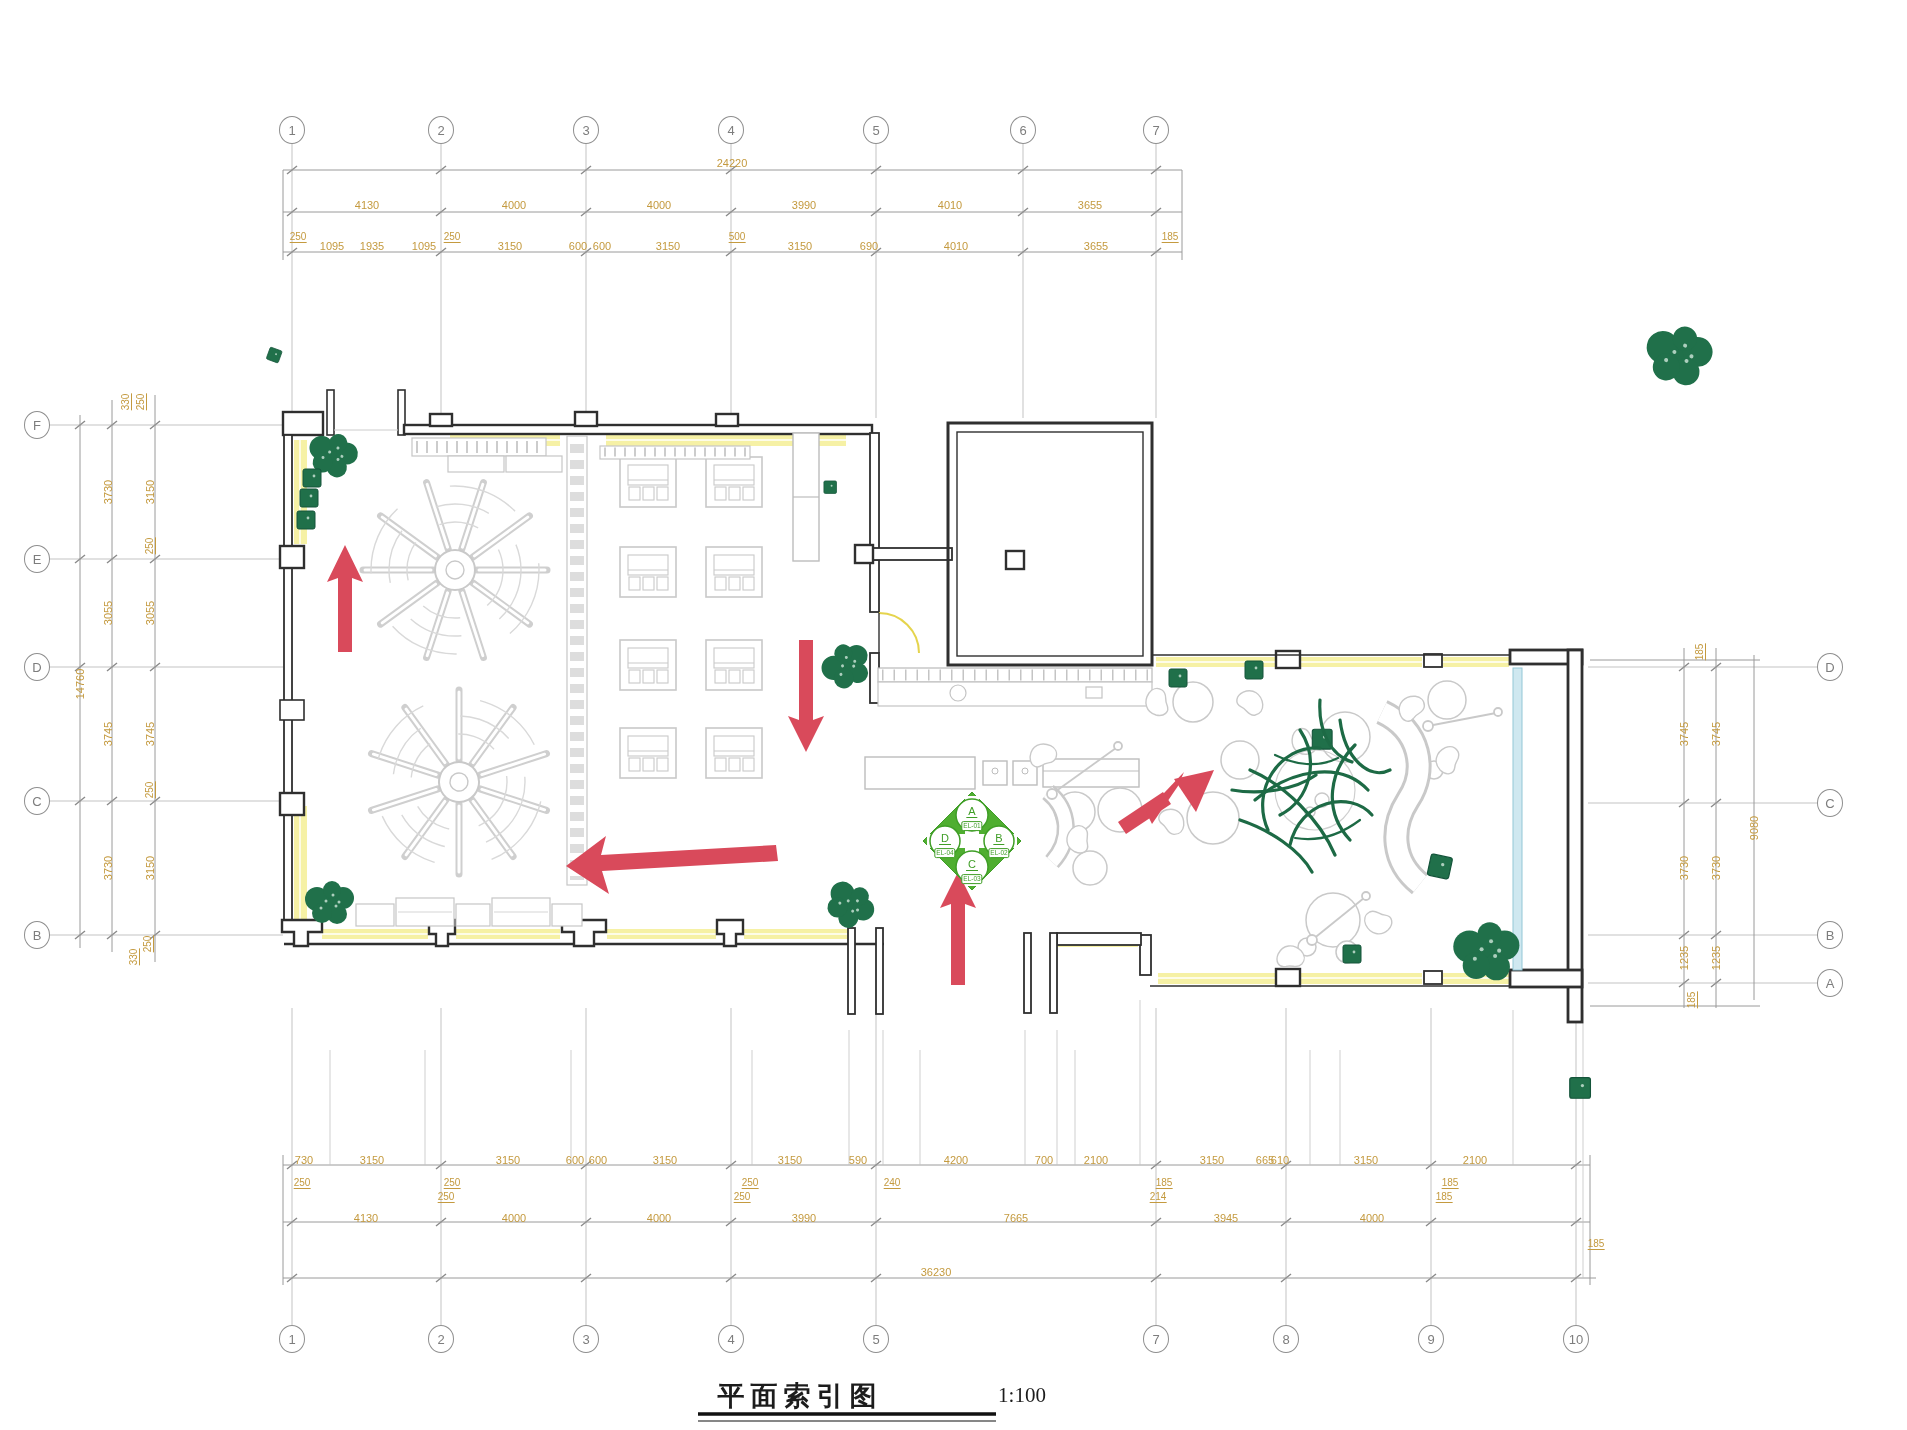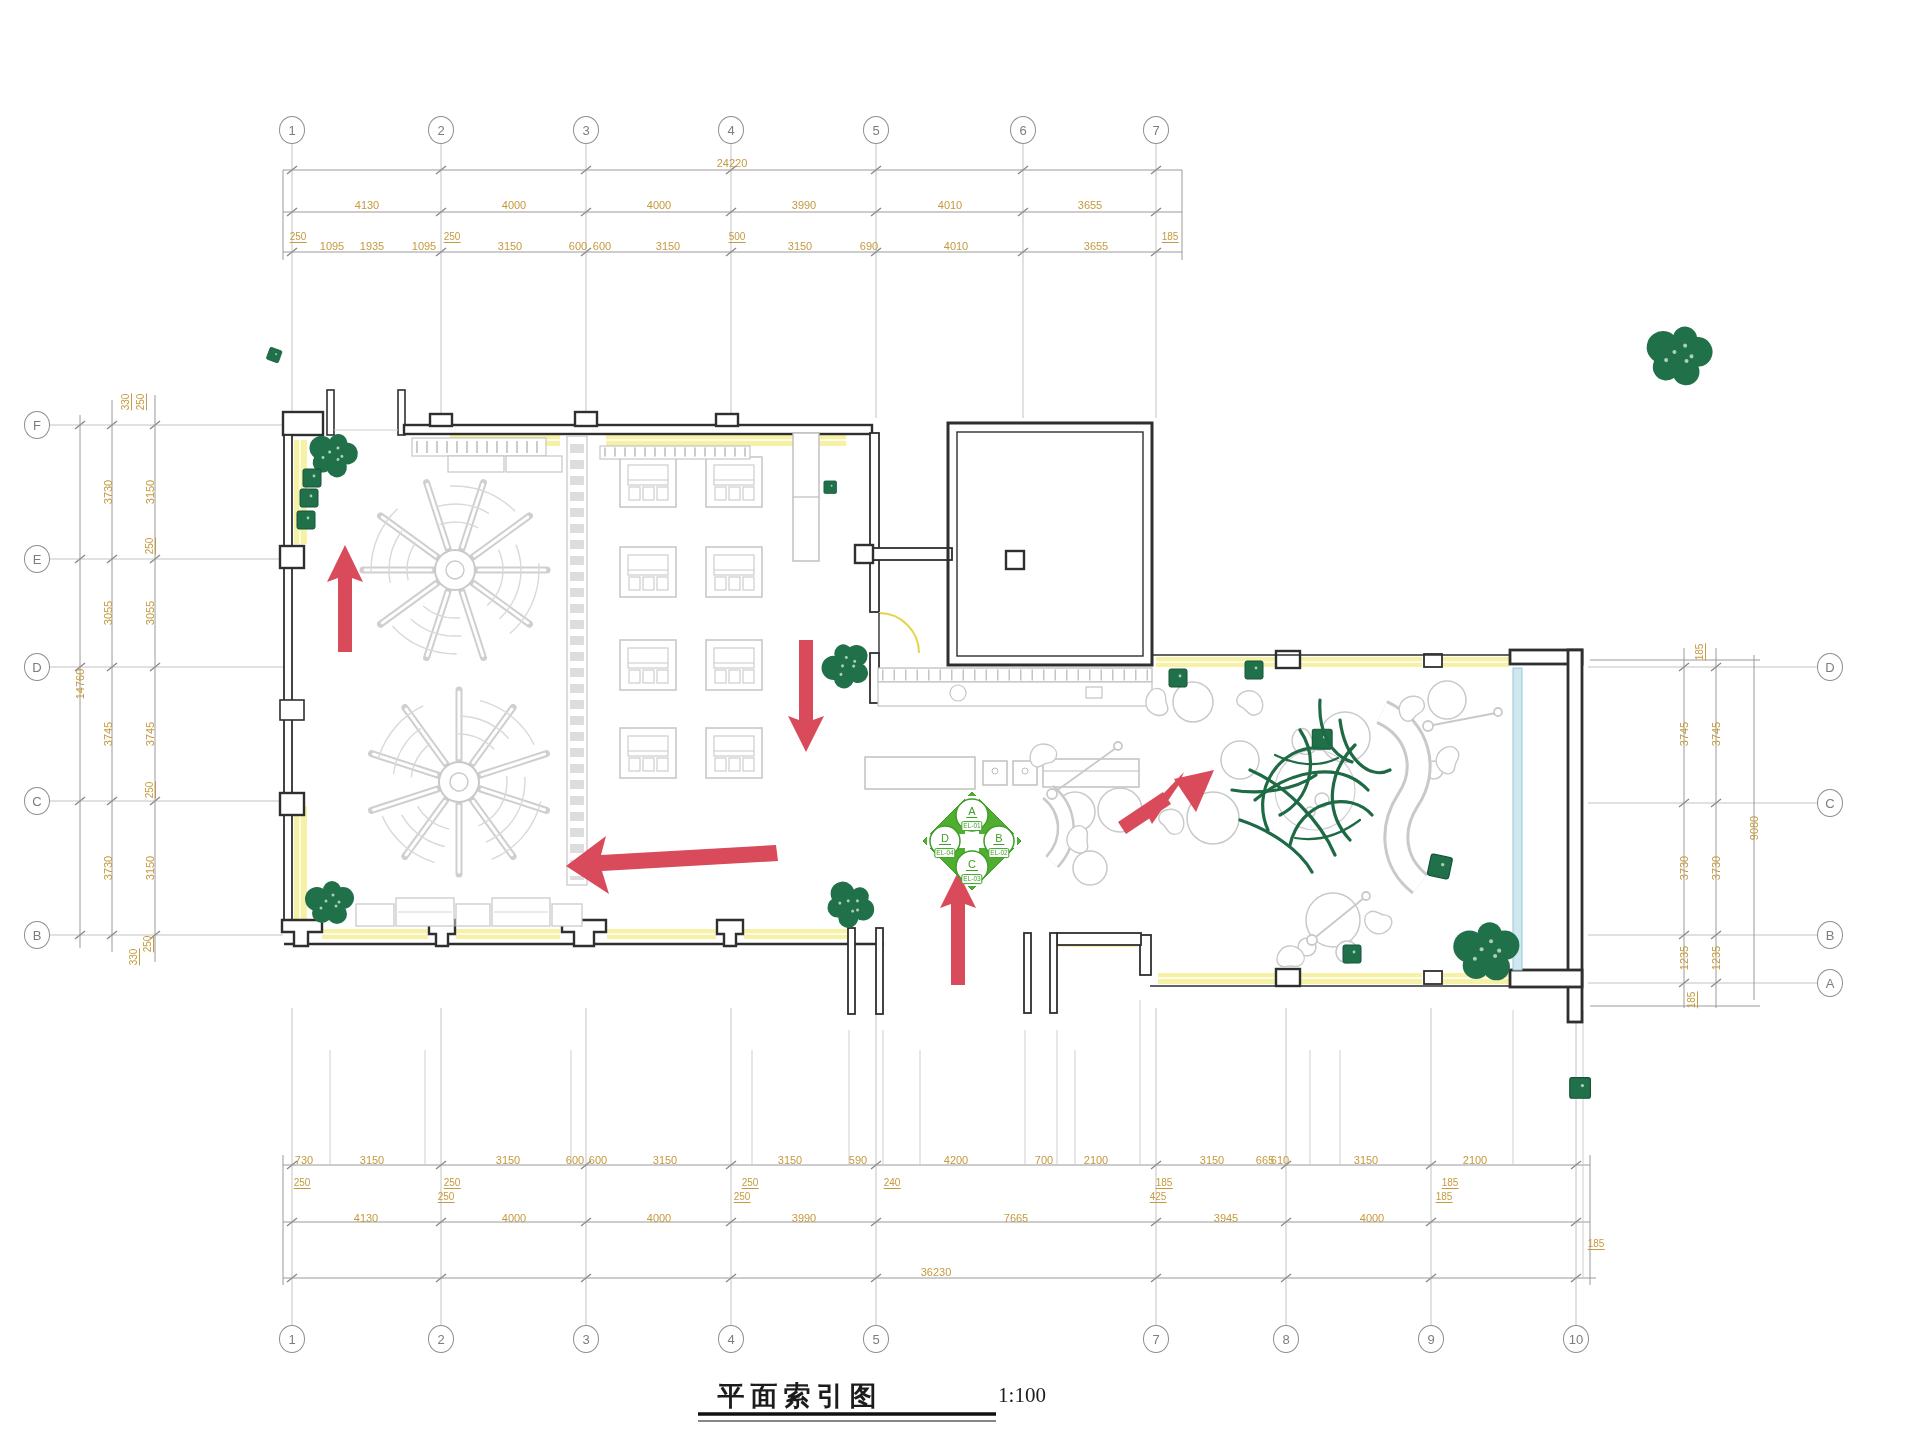--- a/index.html
+++ b/index.html
@@ -565,21 +565,21 @@
       <span class="overlay-span dim" style="left: 1265px; top: 1160px;">665</span>
       <span class="overlay-span dim" style="left: 1366px; top: 1160px;">3150</span>
       <span class="overlay-span dim" style="left: 1475px; top: 1160px;">2100</span>
       <span class="overlay-span dim small" style="left: 302px; top: 1183px;">250</span>
       <span class="overlay-span dim small" style="left: 452px; top: 1183px;">250</span>
       <span class="overlay-span dim small" style="left: 446px; top: 1197px;">250</span>
       <span class="overlay-span dim small" style="left: 750px; top: 1183px;">250</span>
       <span class="overlay-span dim small" style="left: 742px; top: 1197px;">250</span>
       <span class="overlay-span dim small" style="left: 892px; top: 1183px;">240</span>
       <span class="overlay-span dim small" style="left: 1164px; top: 1183px;">185</span>
-      <span class="overlay-span dim small" style="left: 1158px; top: 1197px;">425</span>
+      <span class="overlay-span dim small" style="left: 1158px; top: 1197px;">214</span>
       <span class="overlay-span dim small" style="left: 1450px; top: 1183px;">185</span>
       <span class="overlay-span dim small" style="left: 1444px; top: 1197px;">185</span>
       <span class="overlay-span dim small" style="left: 1596px; top: 1244px;">185</span>
       <span class="overlay-span dim" style="left: 366px; top: 1218px;">4130</span>
       <span class="overlay-span dim" style="left: 514px; top: 1218px;">4000</span>
       <span class="overlay-span dim" style="left: 659px; top: 1218px;">4000</span>
       <span class="overlay-span dim" style="left: 804px; top: 1218px;">3990</span>
       <span class="overlay-span dim" style="left: 1016px; top: 1218px;">7665</span>
       <span class="overlay-span dim" style="left: 1226px; top: 1218px;">3945</span>
       <span class="overlay-span dim" style="left: 1372px; top: 1218px;">4000</span>

